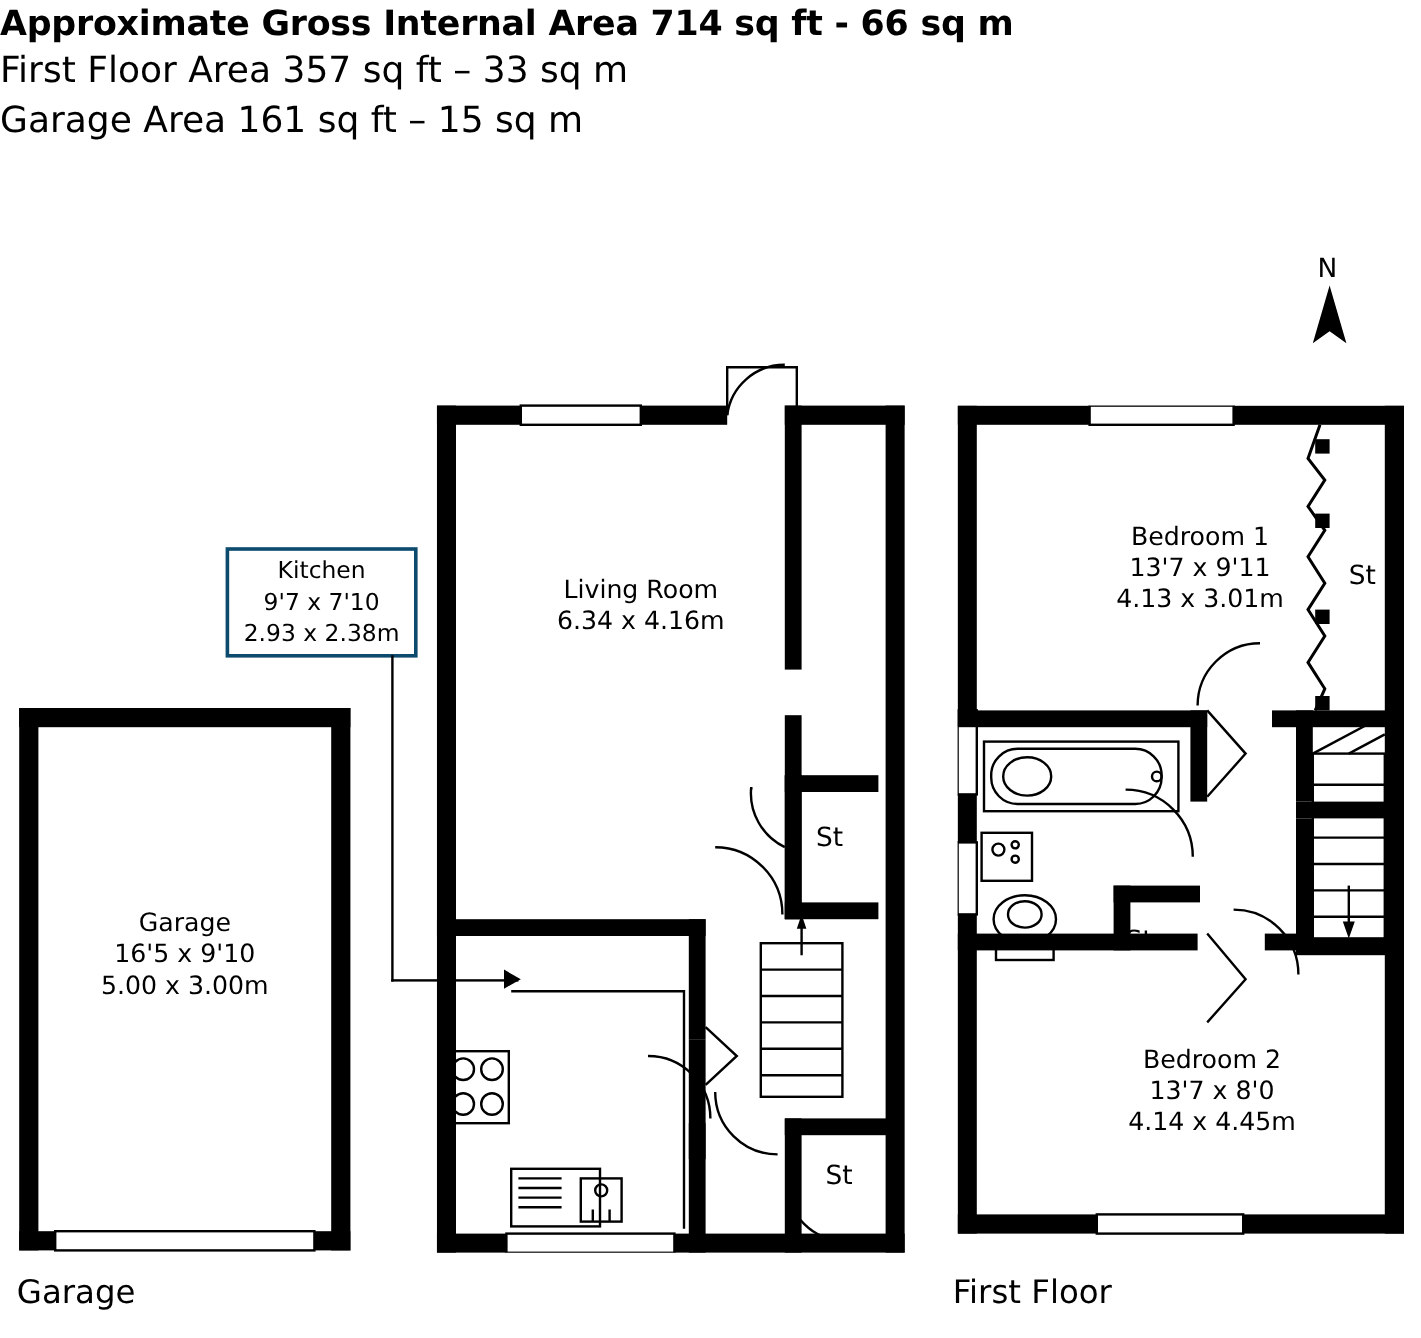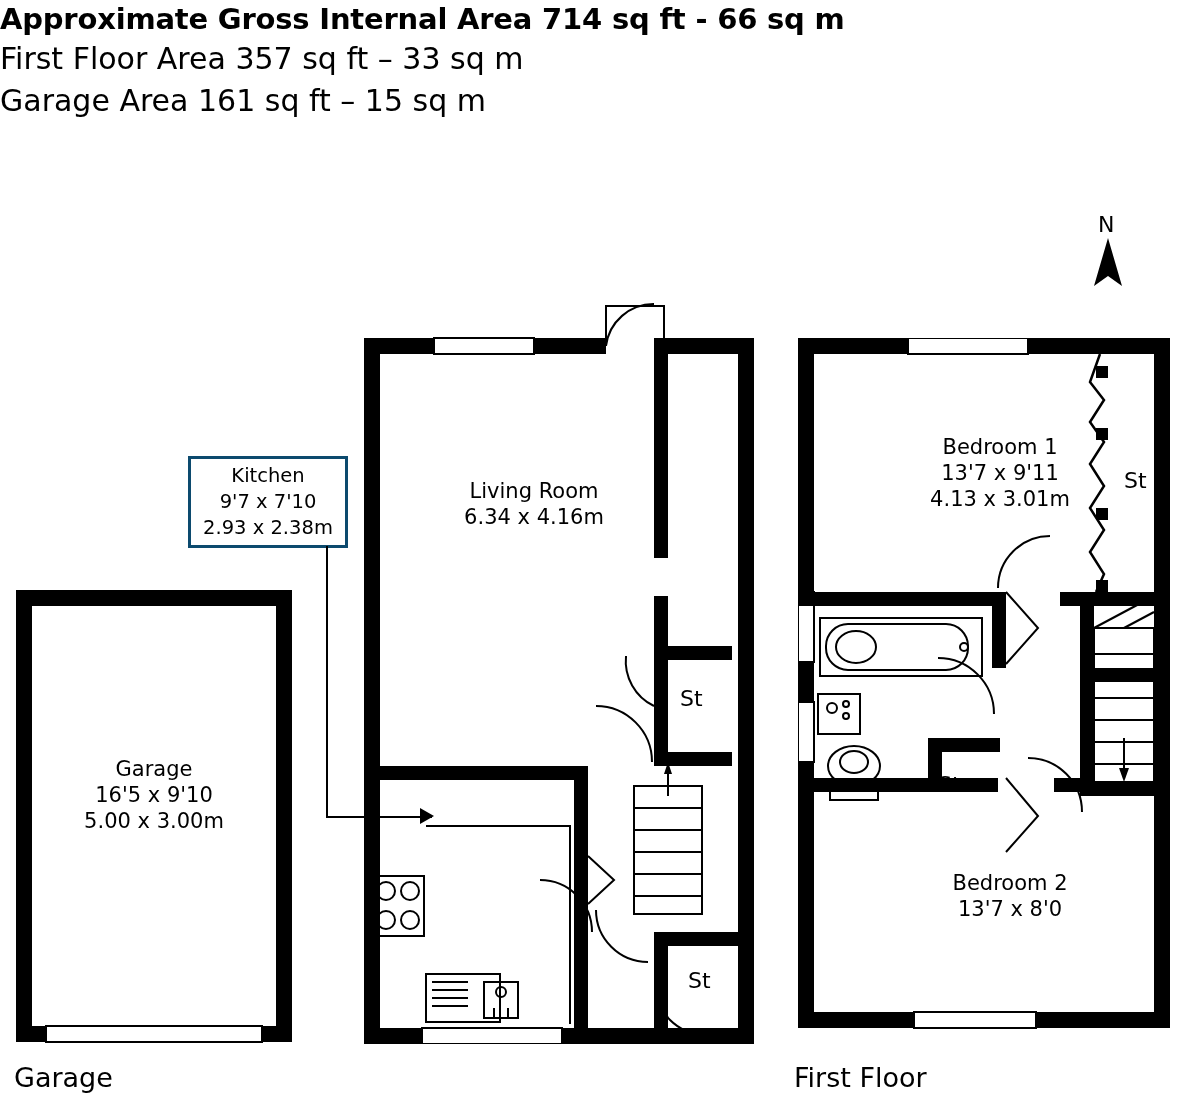--- a/index.html
+++ b/index.html
@@ -318,17 +318,18 @@
     <div class="room-label" style="left:92px; top:96px; width:220px;">
       <span class="rl-name">Bedroom 1</span>
       <span class="rl-imp">13'7 x 9'11</span>
       <span class="rl-met">4.13 x 3.01m</span>
     </div>
     <div class="st-label" style="left:326px; top:130px;">St</div>
     <div class="st-label" style="left:140px; top:434px;">St</div>
     <div class="room-label" style="left:92px; top:532px; width:240px;">
       <span class="rl-name">Bedroom 2</span>
       <span class="rl-imp">13'7 x 8'0</span>
+      <span class="rl-met">4.14 x 4.45m</span>
     </div>
   </div>
   <div class="plan-caption" style="left:794px; top:1062px;">First Floor</div>
 
 </div>
 
 </body></html>

